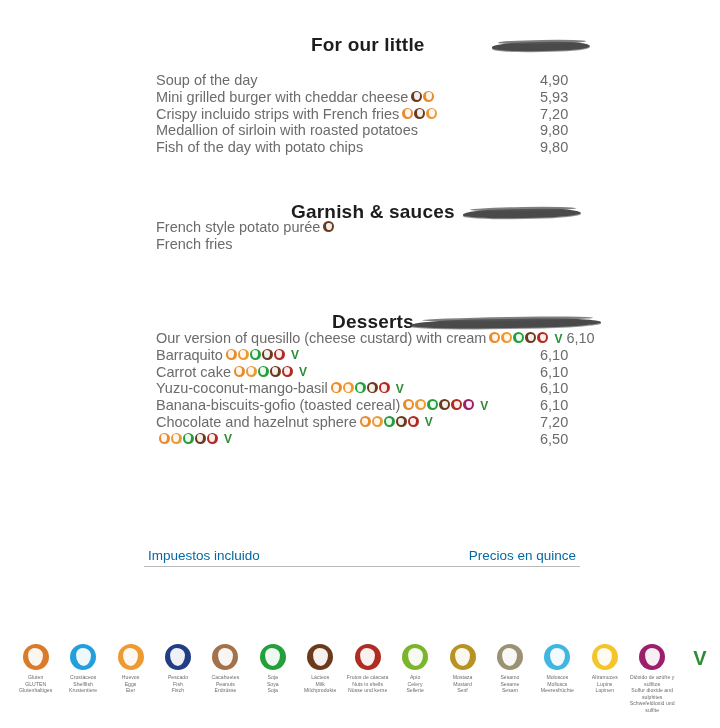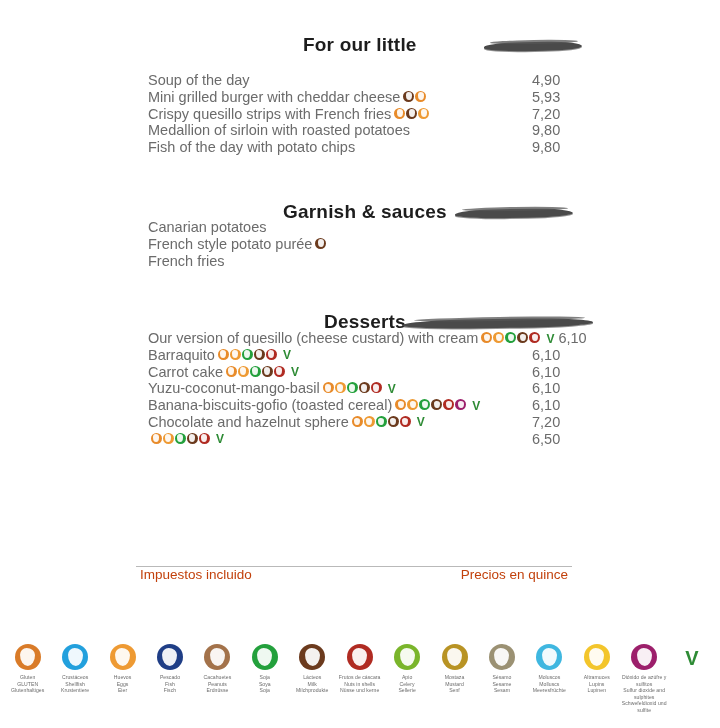--- a/index.html
+++ b/index.html
@@ -13,20 +13,21 @@
     font-family: "Liberation Sans", sans-serif;
     color: #6f6f6f;
     position: relative;
     overflow: hidden;
   }
 
   .page {
     position: relative;
     width: 708px;
     height: 728px;
+    margin-left: 8px;
   }
   .section-head {
     position: relative;
     height: 34px;
   }
   .section-title {
     position: absolute;
     font-size: 19px;
     font-weight: 700;
     color: #1d1d1d;
@@ -131,23 +132,23 @@
   .foot-rule {
     position: absolute;
     left: 136px;
     right: 136px;
     top: 566px;
     height: 1px;
     background: #b9b9b9;
   }
   .foot-left, .foot-right {
     position: absolute;
-    top: 567px;
+    top: 548px;
     font-size: 13.5px;
-    color: #c2410c;
+    color: #0369a1;
   }
   .foot-left  { left: 140px; }
   .foot-right { right: 140px; }
 
   
   .legend {
     position: absolute;
     left: 4px;
     top: 644px;
     width: 712px;
@@ -214,21 +215,21 @@
         <div class="row">
           <span class="name">Mini grilled burger with cheddar cheese</span>
           <span class="badges">
             <span class="badge milk"></span>
             <span class="badge gluten"></span>
           </span>
           <span class="spacer"></span>
           <span class="price">5,93</span>
         </div>
         <div class="row">
-          <span class="name">Crispy quesillo strips with French fries</span>
+          <span class="name">Crispy incluido strips with French fries</span>
           <span class="badges">
             <span class="badge gluten"></span>
             <span class="badge milk"></span>
             <span class="badge eggs"></span>
           </span>
           <span class="spacer"></span>
           <span class="price">7,20</span>
         </div>
         <div class="row">
           <span class="name">Medallion of sirloin with roasted potatoes</span>
@@ -240,25 +241,20 @@
           <span class="spacer"></span>
           <span class="price">9,80</span>
         </div>
       </div>
       <div class="section-head" style="position: absolute; left: 0px; right: 0px; top: 197px;">
         <div class="section-title" style="left: 283px;">Garnish &amp; sauces</div>
         <div class="brush" style="left: 455px; width: 118px;"></div>
       </div>
       <div class="rows" style="position: absolute; top: 219px; left: 148px; right: 130px;">
         <div class="row nopad">
-          <span class="name">Canarian potatoes</span>
-          <span class="spacer"></span>
-          <span class="price"></span>
-        </div>
-        <div class="row nopad">
           <span class="name">French style potato purée</span>
           <span class="badges">
             <span class="badge milk"></span>
           </span>
           <span class="spacer"></span>
           <span class="price"></span>
         </div>
         <div class="row nopad">
           <span class="name">French fries</span>
           <span class="spacer"></span>

